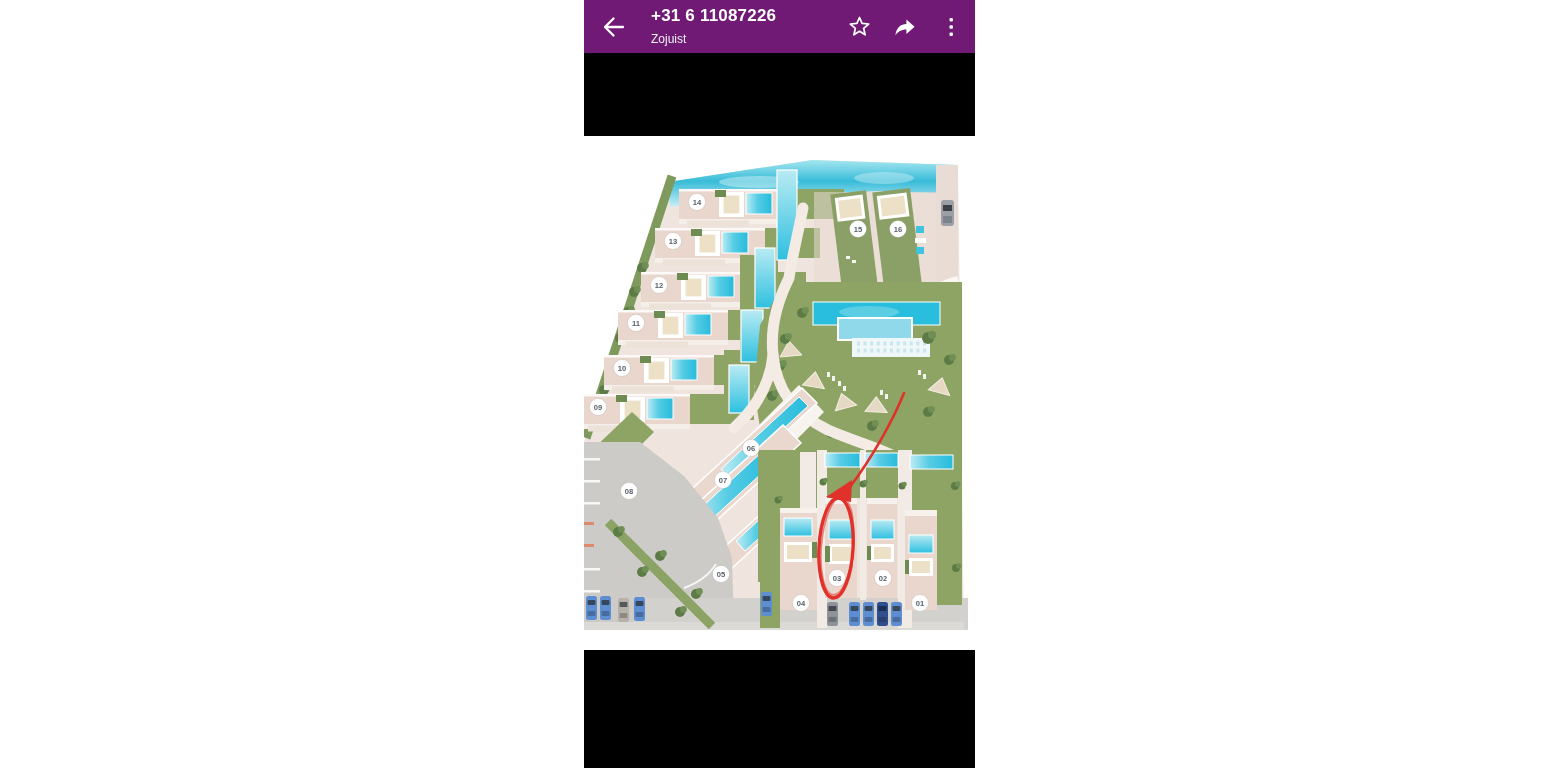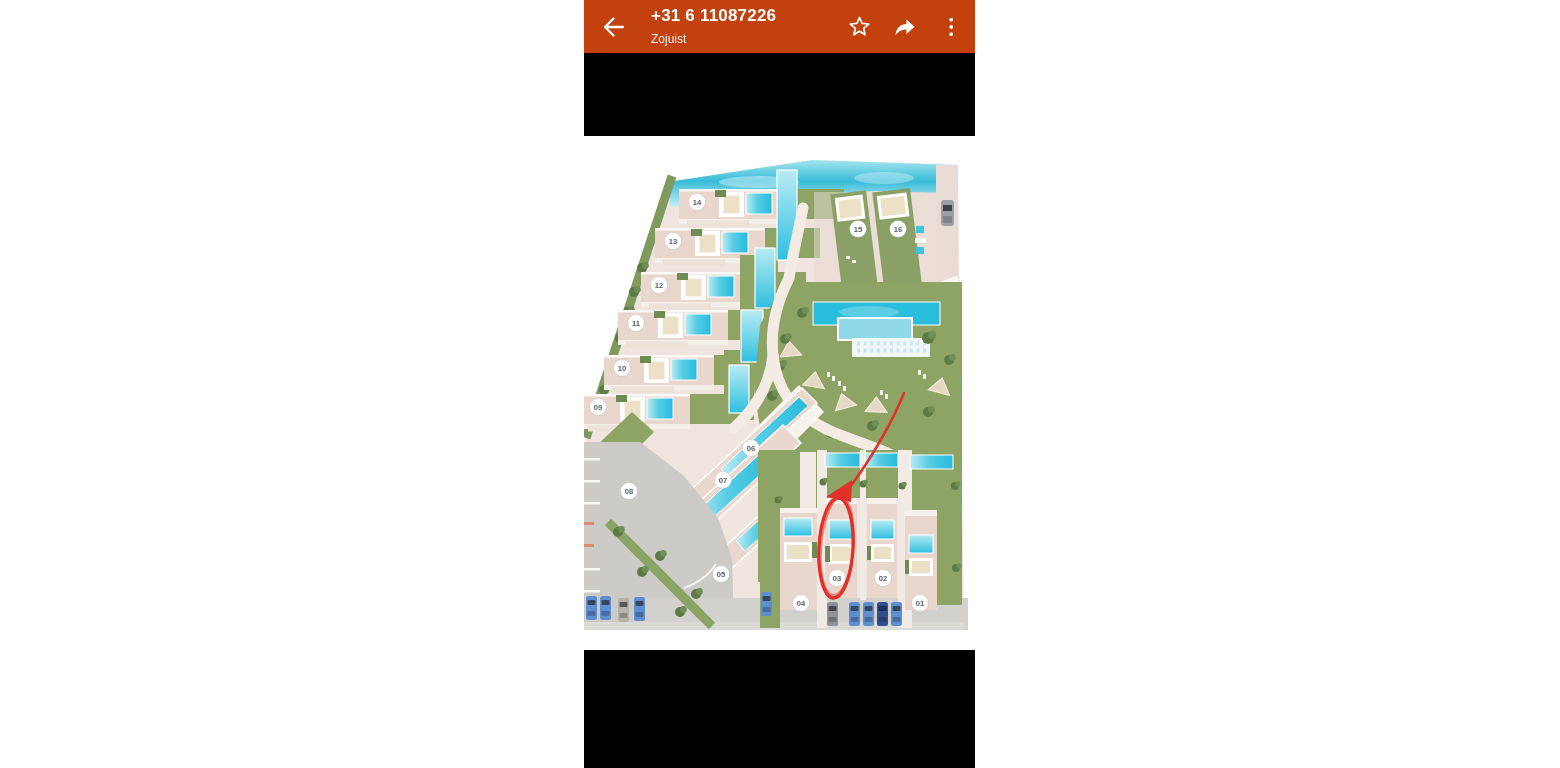--- a/index.html
+++ b/index.html
@@ -1,20 +1,20 @@
 <!DOCTYPE html>
 <html><head>
 <meta charset="utf-8">
 <style>
   html,body{margin:0;padding:0;background:#ffffff;}
   body{width:1560px;height:768px;position:relative;overflow:hidden;
        font-family:"Liberation Sans", sans-serif;}
   .phone{position:absolute;left:584px;top:0;width:391px;height:768px;}
   
-  .topbar{height:53px;background:#c2410c;display:flex;align-items:center;}
+  .topbar{height:53px;background:#701a75;display:flex;align-items:center;}
   .iconbtn{background:none;border:none;padding:0;display:flex;align-items:center;
            justify-content:center;width:30px;height:40px;cursor:pointer;}
   .backbtn{margin-left:13px;}
   .titleblock{margin-left:24px;display:flex;flex-direction:column;justify-content:center;}
   .title{color:#ffffff;font-size:17px;font-weight:bold;line-height:19px;letter-spacing:.2px;}
   .subtitle{color:#eef1f3;font-size:12px;line-height:15px;margin-top:7px;}
   .actions{margin-left:auto;display:flex;gap:16px;padding-right:9px;}
   .letterbox-top{height:83px;background:#000;}
   .photo{height:514px;background:#ffffff;position:relative;}
   .photo svg{position:absolute;left:0;top:14px;display:block;}

